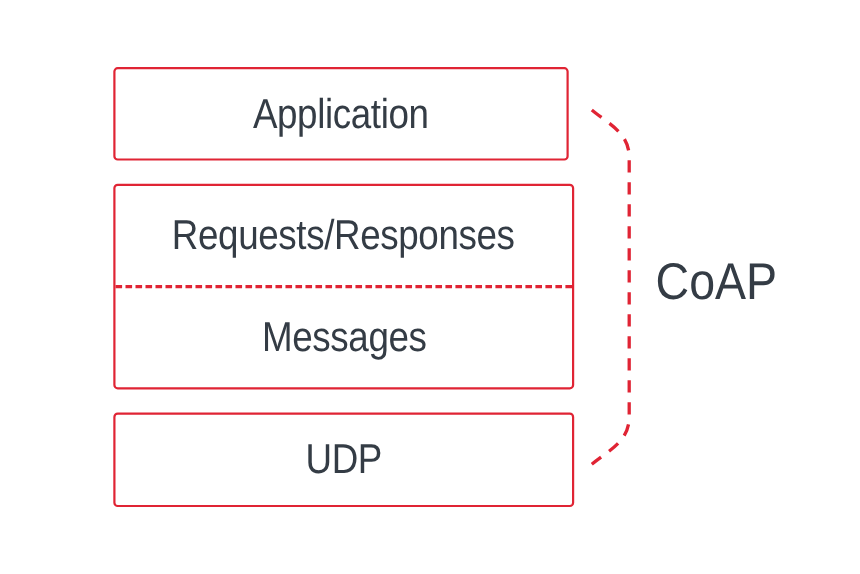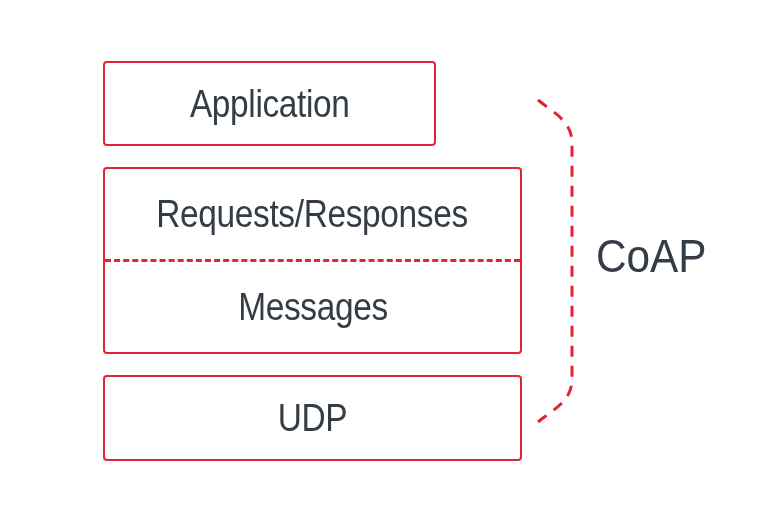--- a/index.html
+++ b/index.html
@@ -26,21 +26,21 @@
     border-radius: 4px;
     background: #ffffff;
     display: flex;
     flex-direction: column;
     align-items: center;
     justify-content: center;
   }
   #box-application {
     left: 103px;
     top: 61px;
-    width: 333px;
+    width: 414px;
     height: 85px;
   }
   #box-protocol {
     left: 103px;
     top: 167px;
     width: 419px;
     height: 187px;
   }
   #box-udp {
     left: 103px;

